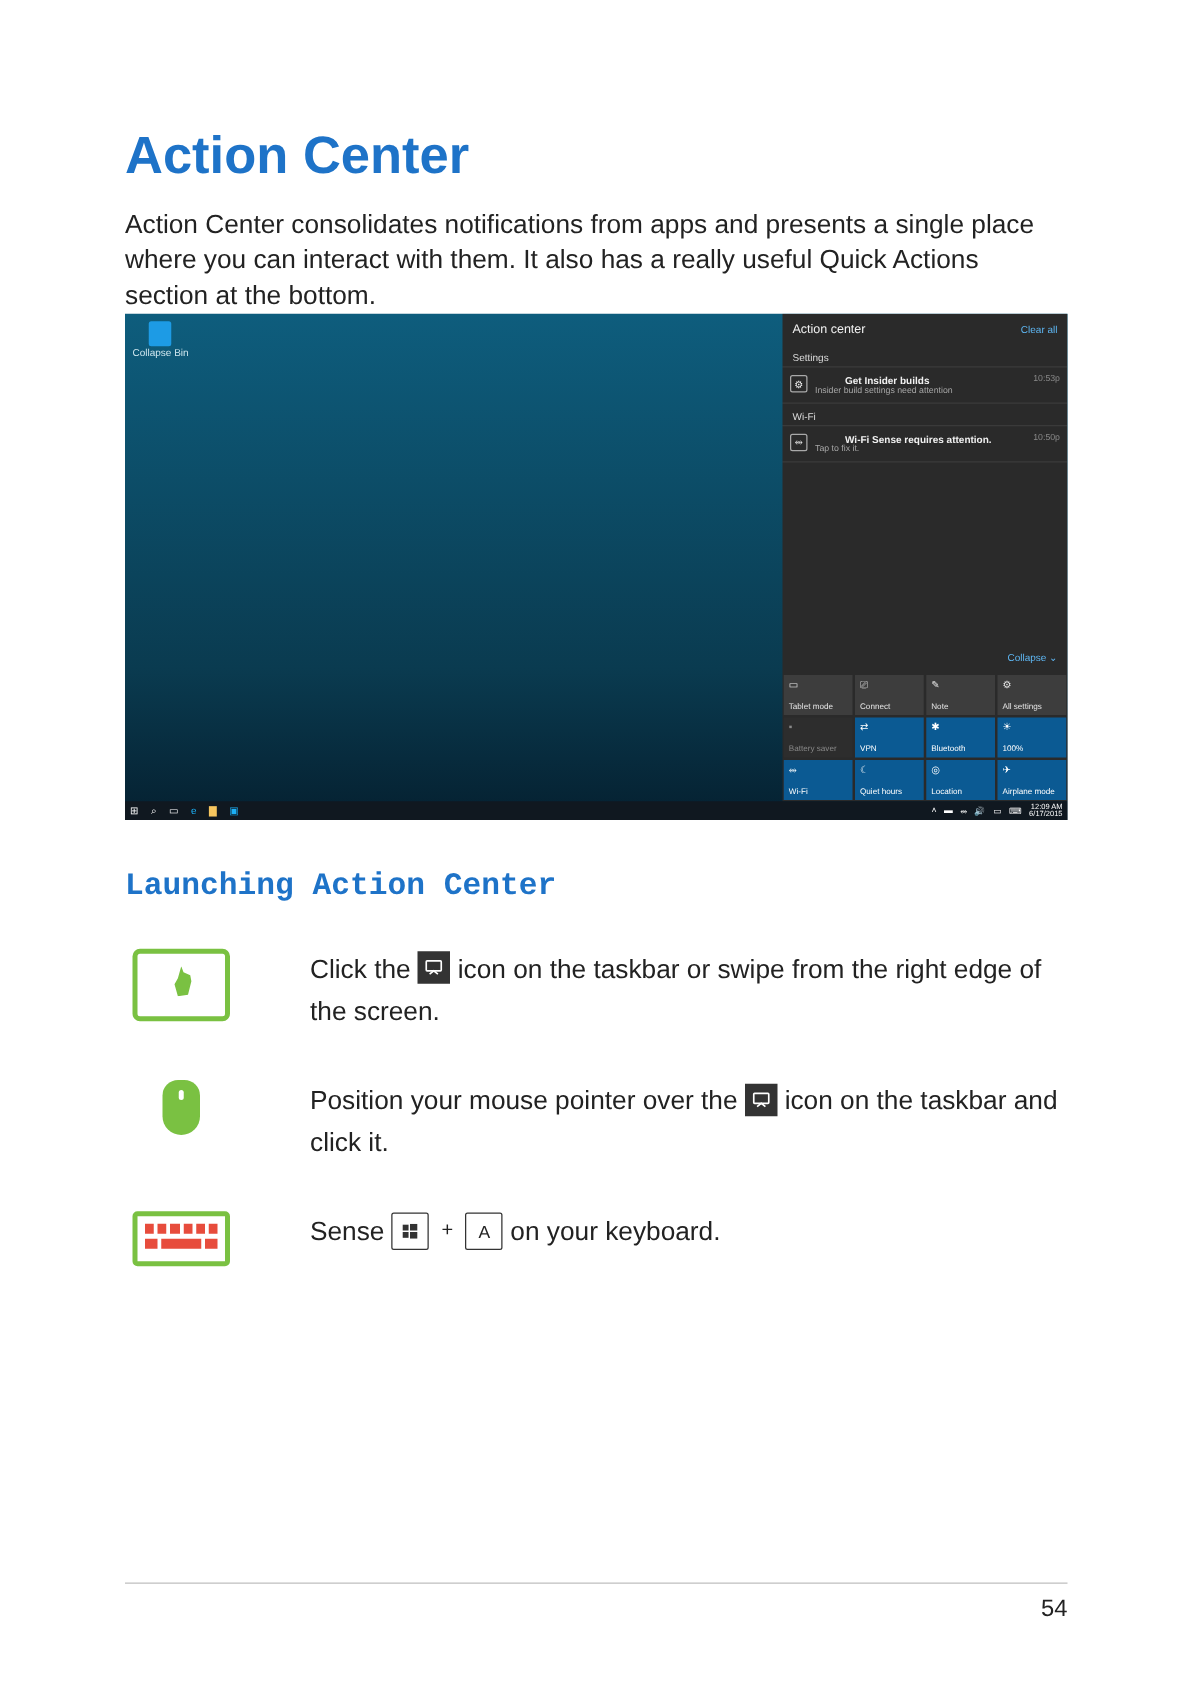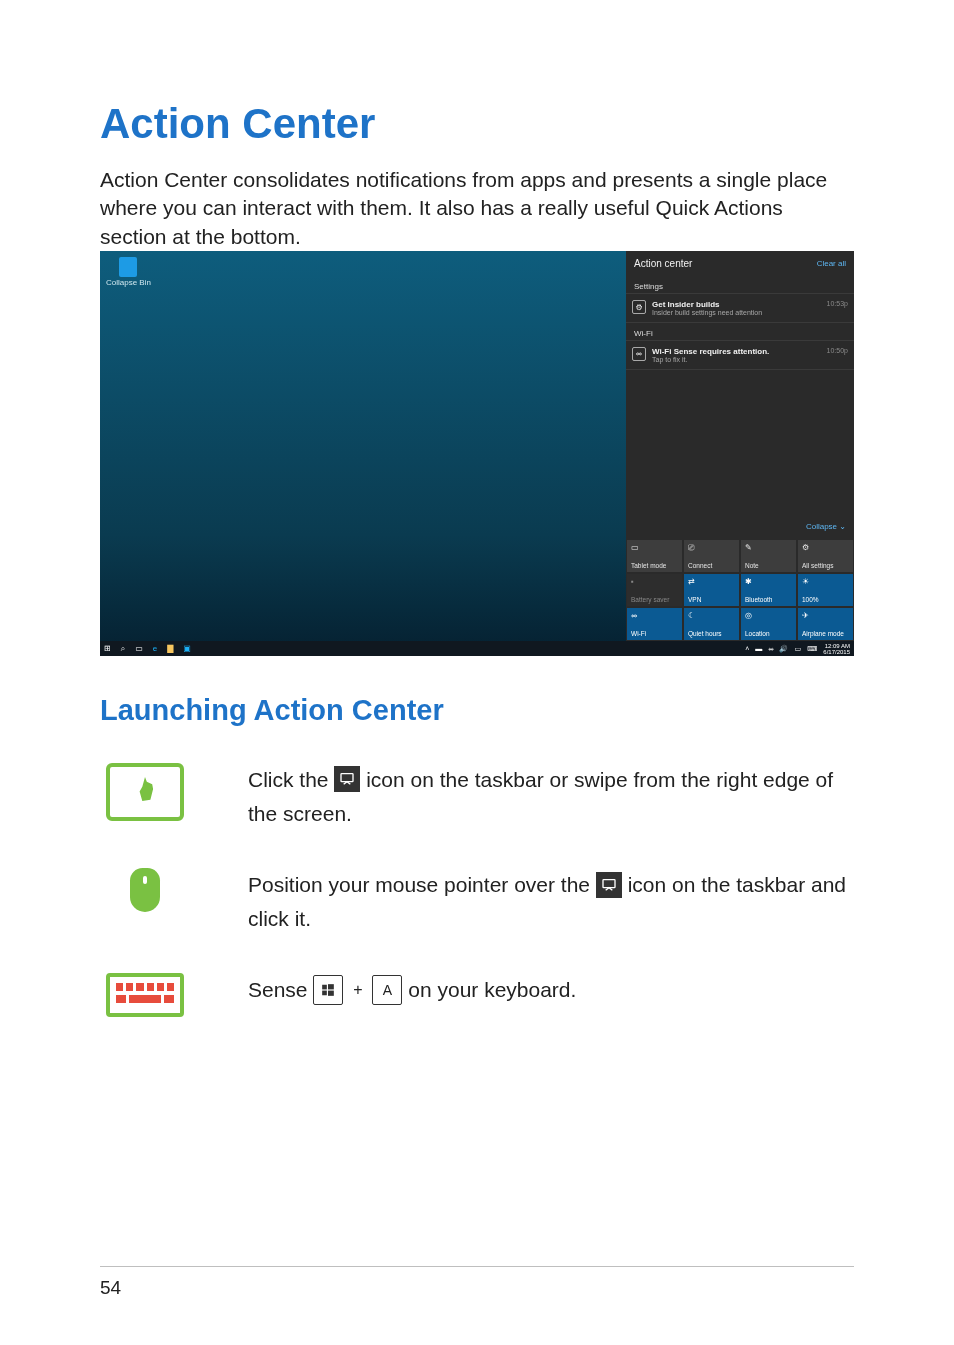--- a/index.html
+++ b/index.html
@@ -71,21 +71,21 @@
     border-bottom: 1px solid rgba(255,255,255,0.08);
     gap: 6px;
   }
   .ap-item .ap-icon {
     width: 14px; height: 14px;
     border: 1px solid rgba(255,255,255,0.6);
     border-radius: 2px;
     display:flex;align-items:center;justify-content:center;
     font-size:8px;
   }
-  .ap-item .txt .t1 { font-size: 8px; font-weight: 600; }
+  .ap-item .txt .t1 { font-size: 8px; font-weight: 600; margin-left: 24px; }
   .ap-item .txt .t2 { font-size: 7px; color: #a7a7a7; }
   .ap-item .time { margin-left: auto; font-size: 7px; color: #8a8a8a; }
   .collapse {
     position: absolute; right: 8px; bottom: 110px;
     color: #5eb6f2; font-size: 8px;
   }
   .qa-grid {
     position: absolute;
     left: 0; right: 0; bottom: 0;
     display: grid;
@@ -116,23 +116,24 @@
     gap: 6px;
   }
   .tb-left { display: flex; gap: 10px; align-items: center; }
   .tb-left span { color: #fff; font-size: 8px; }
   .tb-right { margin-left: auto; display: flex; gap: 6px; align-items: center; color: #fff; font-size: 7px; }
   .tb-right .clock { line-height: 1; font-size: 6px; text-align: right; }
 
   
   h2 {
     color: #1e73c8;
-    font-size: 29px;
+    font-size: 25px;
     font-weight: 700;
     margin-bottom: 36px;
+    font-family: Liberation Mono, monospace;
   }
   .row {
     display: flex;
     align-items: flex-start;
     gap: 38px;
     margin-bottom: 38px;
   }
   .row .icon-box {
     width: 90px;
     display: flex;
@@ -226,21 +227,20 @@
   .footer {
     position: absolute;
     left: 100px; right: 100px;
     bottom: 46px;
     border-top: 1px solid #bfbfbf;
     padding-top: 10px;
     display: flex;
     justify-content: flex-end;
     font-size: 19px;
     color: #222;
-    flex-direction: column;
   }
 </style>
 </head>
 <body>
 
 <h1>Action Center</h1>
 <p class="intro">Action Center consolidates notifications from apps and presents a single place where you can interact with them. It also has a really useful Quick Actions section at the bottom.</p>
 
 <div class="screenshot">
   <div class="recycle">

